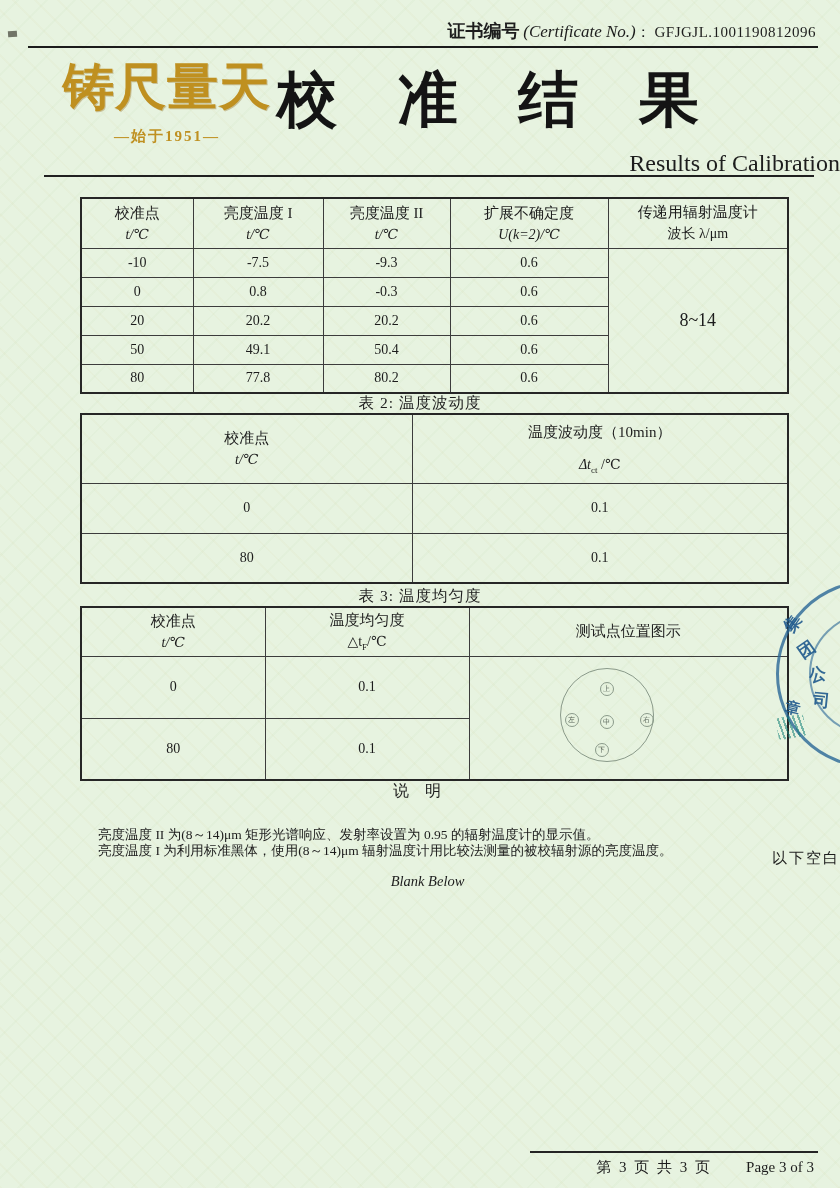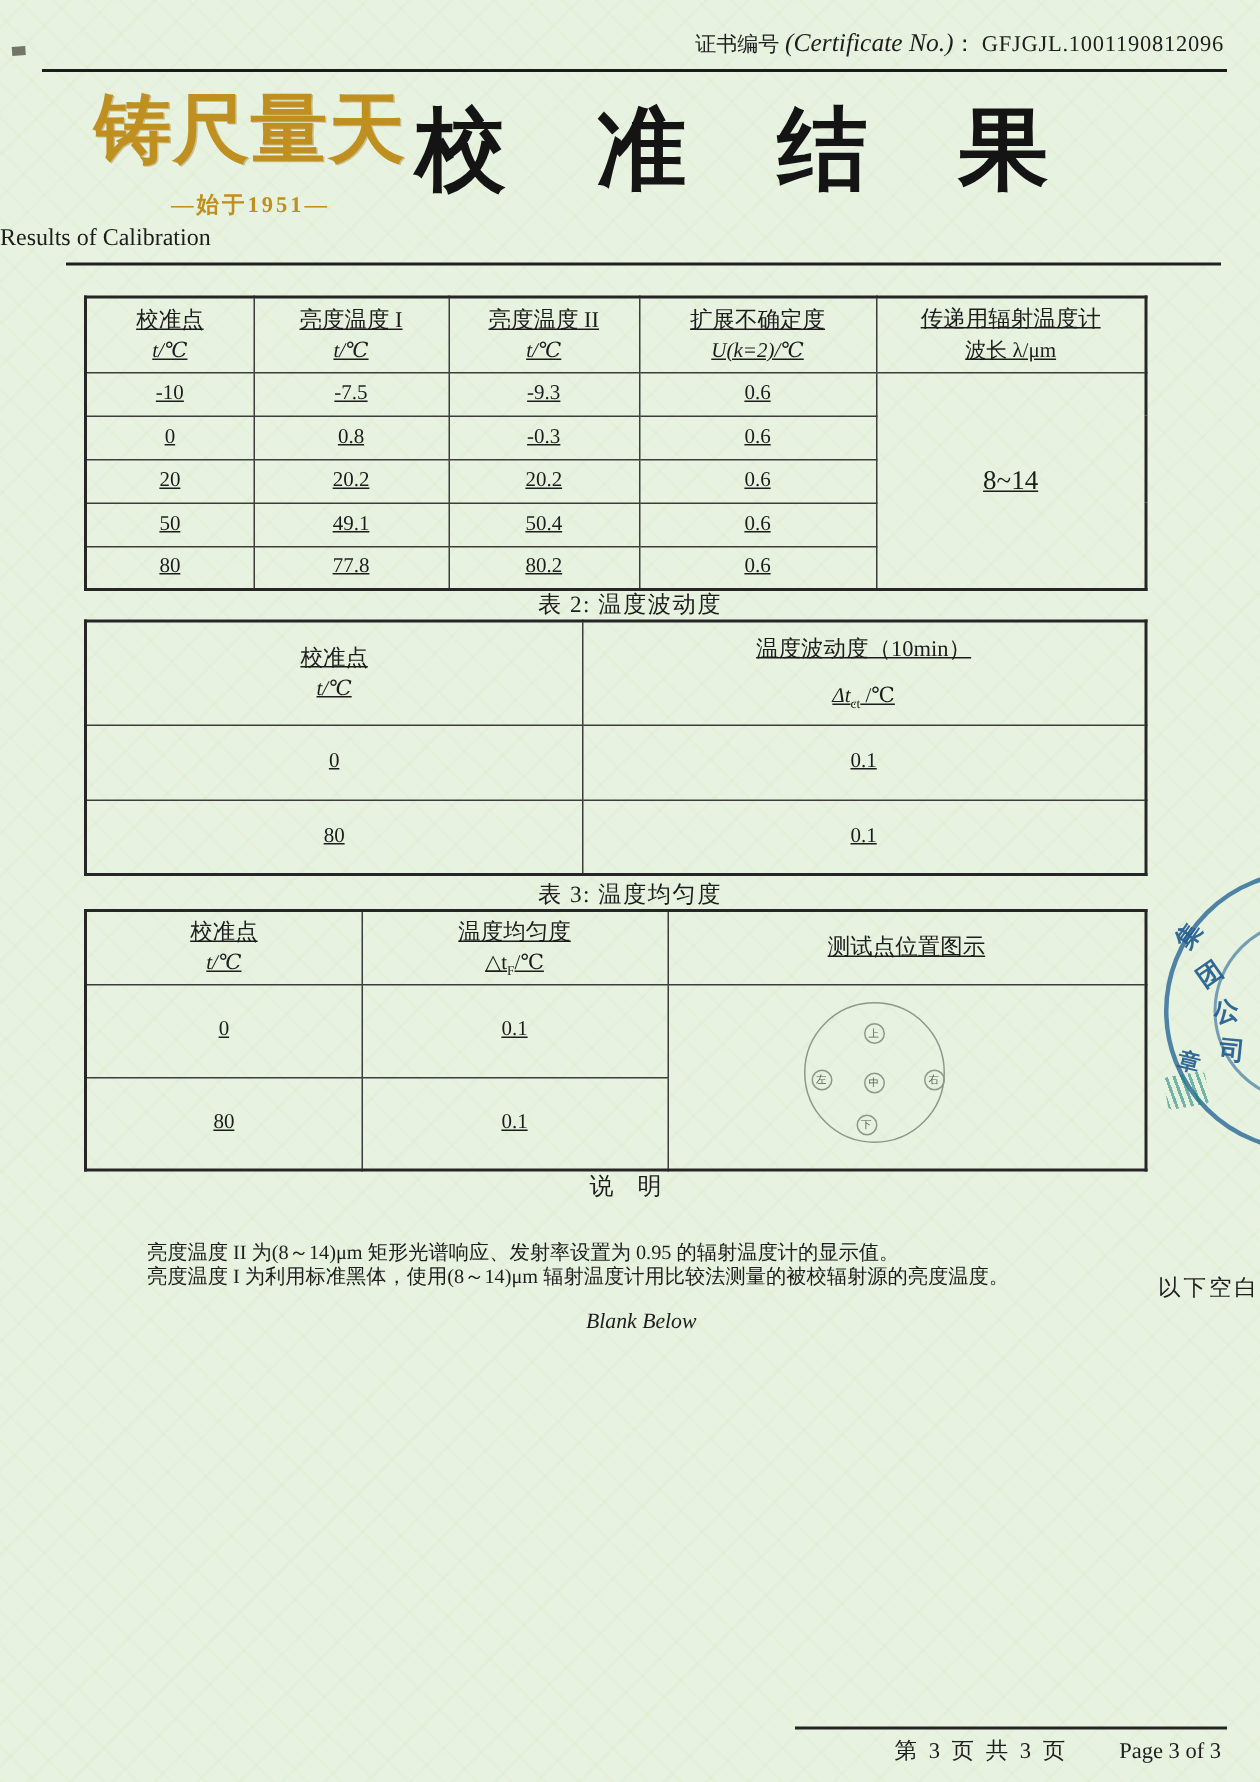--- a/index.html
+++ b/index.html
@@ -12,40 +12,40 @@
     color:#1d1d1d;
   }
   .wm {
     position:absolute; inset:0; pointer-events:none;
     background:
       repeating-linear-gradient(45deg, rgba(205,190,120,0.06) 0 2px, transparent 2px 16px),
       repeating-linear-gradient(-45deg, rgba(170,205,150,0.07) 0 2px, transparent 2px 20px);
   }
   
   .cert-line { position:absolute; top:19px; right:24px; font-size:15px; white-space:nowrap; }
-  .cert-label { font-family:"Liberation Sans","DejaVu Sans",sans-serif; font-weight:normal; font-size:14px; }
+  .cert-label { font-family:"Liberation Sans","DejaVu Sans",sans-serif; font-weight:bold; font-size:18px; }
   .cert-en { font-style:italic; font-size:17px; }
   .cert-num { font-size:15px; letter-spacing:.5px; }
   .header-rule { position:absolute; top:46px; left:28px; width:790px; height:2px; background:#1b1b1b; }
   .corner-mark { position:absolute; top:31px; left:8px; width:9px; height:6px; background:#4b4b40; opacity:.75; transform:rotate(-4deg); }
   
   .logo { position:absolute; left:58px; top:58px; width:218px; text-align:center; color:#bf9020; }
   .logo-brand { font-size:51px; font-weight:bold; letter-spacing:1px; line-height:1.15;
     text-shadow:1px 1px 0 rgba(140,100,20,.35); }
   .logo-since { margin-top:10px; font-size:15px; font-weight:bold; letter-spacing:2px; }
   .doc-title { position:absolute; left:277px; top:60px; font-family:"Liberation Sans","DejaVu Sans",sans-serif;
     font-weight:bold; font-size:60px; letter-spacing:22px; color:#141414; white-space:nowrap; }
-  .doc-subtitle { position:absolute; top:150px; left:0; width:100%; text-align:left; font-size:16px; }
+  .doc-subtitle { position:absolute; top:150px; left:0; width:100%; text-align:right; font-size:24px; }
   .subtitle-rule { position:absolute; top:175px; left:44px; width:770px; height:2px; background:#202020; }
   
   .tbl-caption { position:absolute; left:0; width:100%; text-align:center; font-size:15.5px; letter-spacing:1px; }
   .cap1 { top:179px; } .cap2 { top:393px; } .cap3 { top:586px; }
   
-  table { position:absolute; left:56px; border-collapse:collapse; table-layout:fixed; width:707px;
-    font-size:14px; text-align:center; color:#1c1c1c;text-decoration:underline; }
+  table { position:absolute; left:80px; border-collapse:collapse; table-layout:fixed; width:707px;
+    font-size:14px; text-align:center; color:#1c1c1c; }
   th, td { border:1.5px solid #3c3c3c; padding:0; vertical-align:middle; font-weight:normal; }
   table { border:2px solid #262626; }
   .t1 { top:197px; } .t2 { top:413px; } .t3 { top:606px; }
   .t1 th { height:50px; font-size:15px; }
   .t1 td { height:29px; }
   .t2 th { height:69px; font-size:15px; }
   .t2 td { height:50px; }
   .t3 th { height:49px; font-size:15px; }
   .t3 td { height:62px; }
   .hl2 { margin-top:3px; font-size:14px; }

